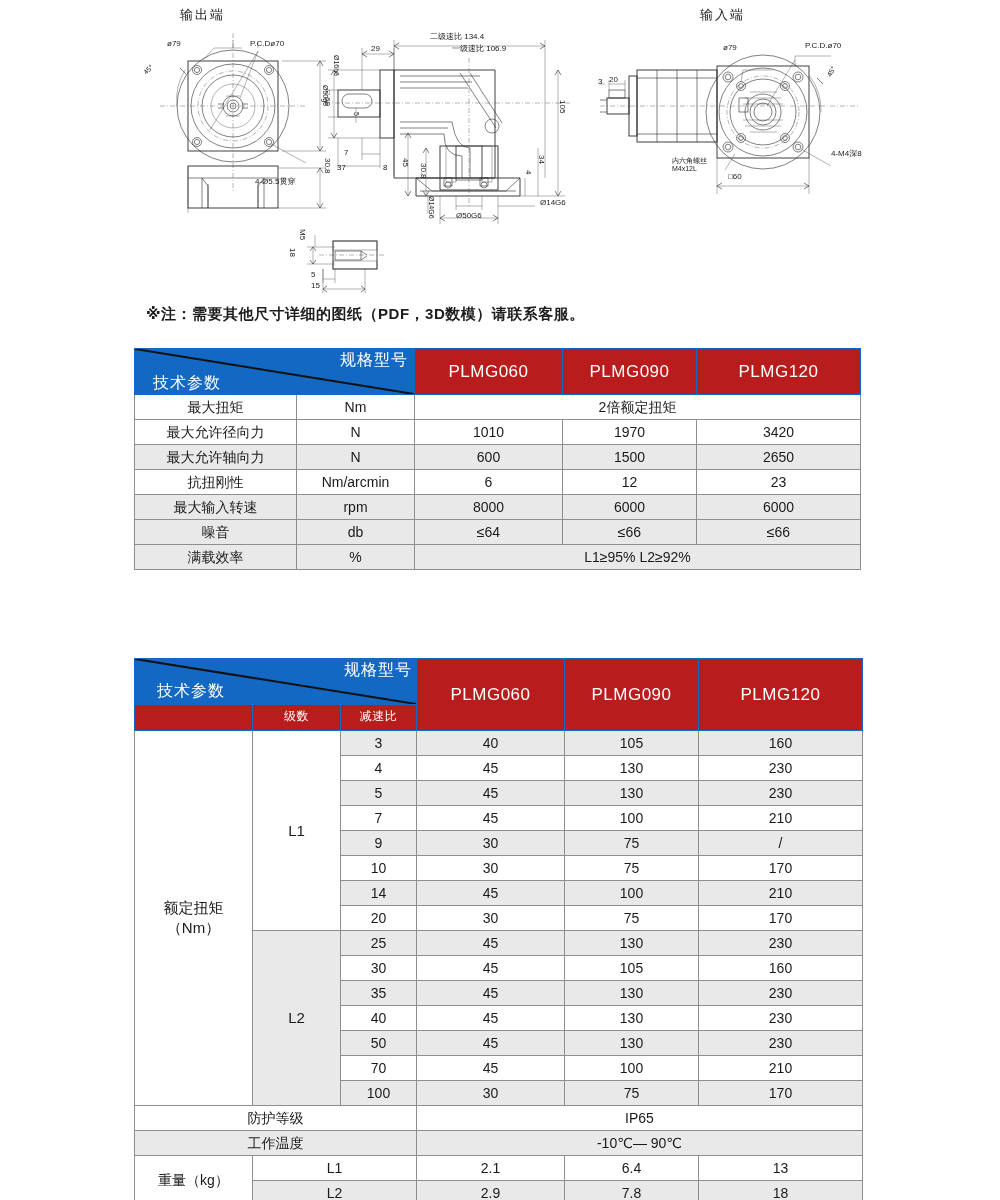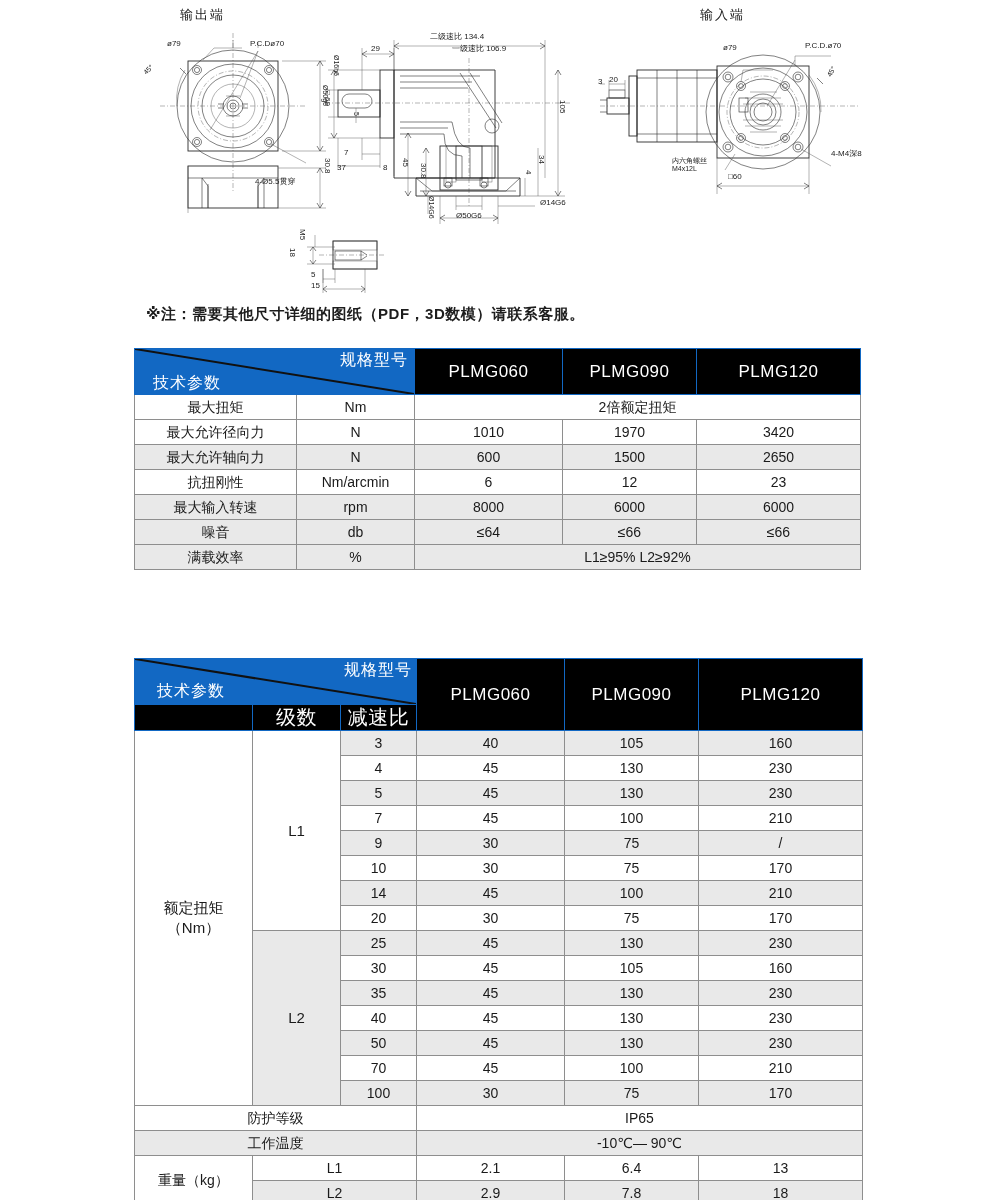--- a/index.html
+++ b/index.html
@@ -41,24 +41,24 @@
   
   .tbl-wrap { position: absolute; left: 134px; width: 726px; }
   table { border-collapse: collapse; width: 726px; table-layout: fixed; }
   td, th {
     border: 1px solid #8e8e8e;
     text-align: center; vertical-align: middle;
     font-size: 14px; color: #1a1a1a; font-weight: normal;
     padding: 0; height: 25px; line-height: 1.15;
   }
   .hd {
-    background: #000000; color: #ffffff; border-color: #1268c3;
+    background: #b91c1c; color: #ffffff; border-color: #1268c3;
     font-size: 17px; letter-spacing: 0.5px; text-align: center;
   }
-  .hd-cn { font-size: 20px; }
+  .hd-cn { font-size: 12px; font-family: Liberation Mono, monospace; }
   .row-w { background: #ffffff; margin-top: 16px; }
   .row-g { background: #e9e9e9; }
   .cell-g { background: #e9e9e9; }
   .cell-w { background: #ffffff; }
 
   
   .diag {
     position: relative; background: #1268c3; border-color: #1268c3;
     overflow: hidden;
   }

